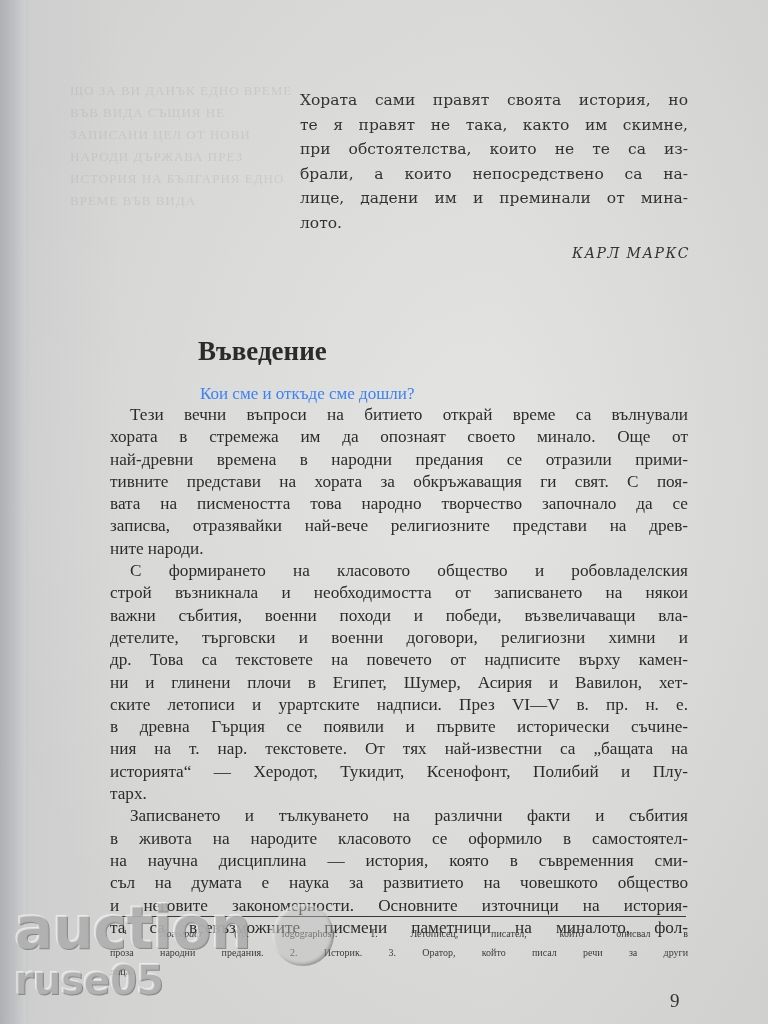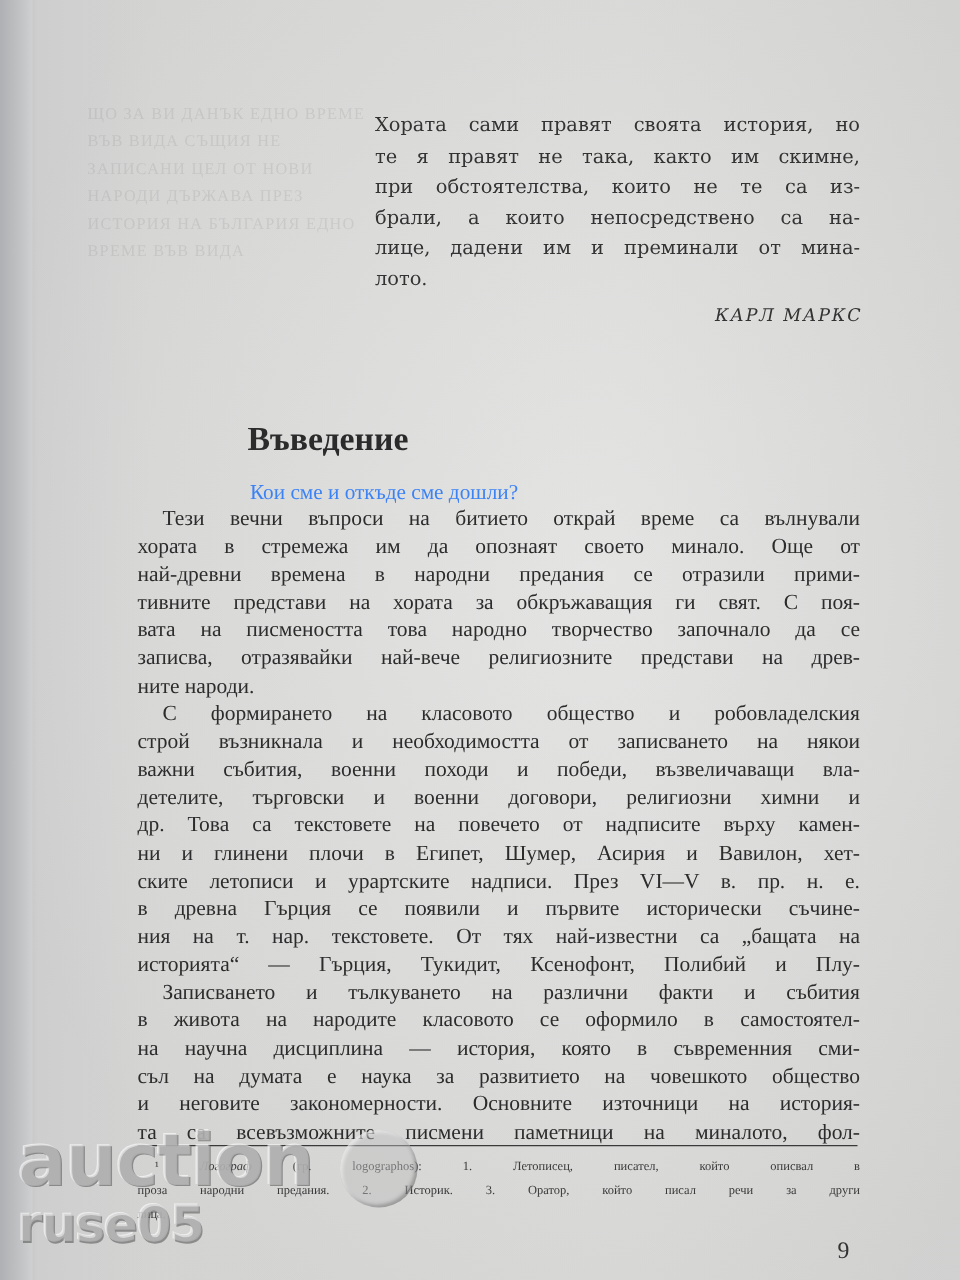--- a/index.html
+++ b/index.html
@@ -109,21 +109,22 @@
   <span class="ln last">ните народи.</span>
   <span class="ln indent">С формирането на класовото общество и робовладелския</span>
   <span class="ln">строй възникнала и необходимостта от записването на някои</span>
   <span class="ln">важни събития, военни походи и победи, възвеличаващи вла-</span>
   <span class="ln">детелите, търговски и военни договори, религиозни химни и</span>
   <span class="ln">др. Това са текстовете на повечето от надписите върху камен-</span>
   <span class="ln">ни и глинени плочи в Египет, Шумер, Асирия и Вавилон, хет-</span>
   <span class="ln">ските летописи и урартските надписи. През VI—V в. пр. н. е.</span>
   <span class="ln">в древна Гърция се появили и първите исторически съчине-</span>
   <span class="ln">ния на т. нар. текстовете. От тях най-известни са „бащата на</span>
-  <span class="ln">историята“ — Гърция, Тукидит, Ксенофонт, Полибий и Плу-</span>
+  <span class="ln">историята“ — Херодот, Тукидит, Ксенофонт, Полибий и Плу-</span>
+  <span class="ln last">тарх.</span>
   <span class="ln indent">Записването и тълкуването на различни факти и събития</span>
   <span class="ln">в живота на народите класовото се оформило в самостоятел-</span>
   <span class="ln">на научна дисциплина — история, която в съвременния сми-</span>
   <span class="ln">съл на думата е наука за развитието на човешкото общество</span>
   <span class="ln">и неговите закономерности. Основните източници на история-</span>
   <span class="ln">та са всевъзможните писмени паметници на миналото, фол-</span>
 </div>
 
 <div class="rule" style="top:916px;"></div>
 

